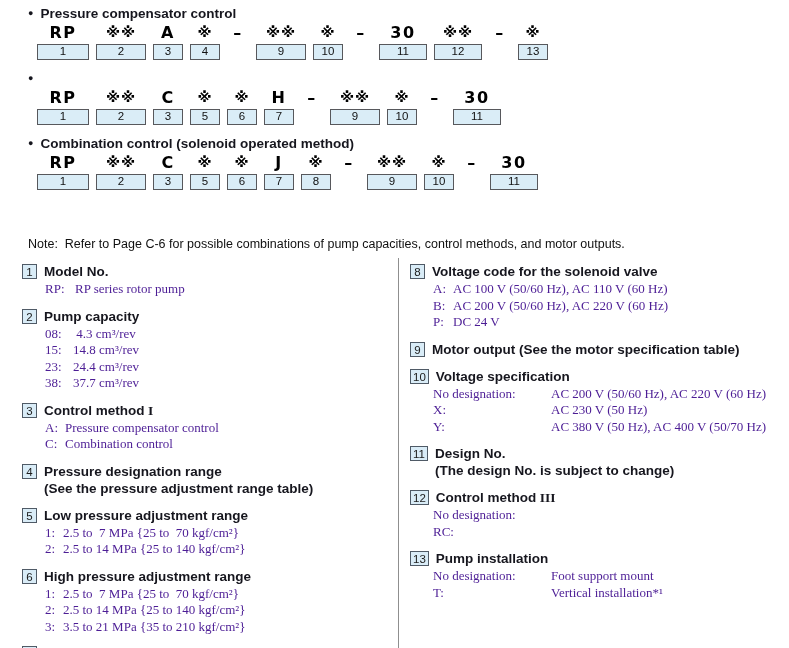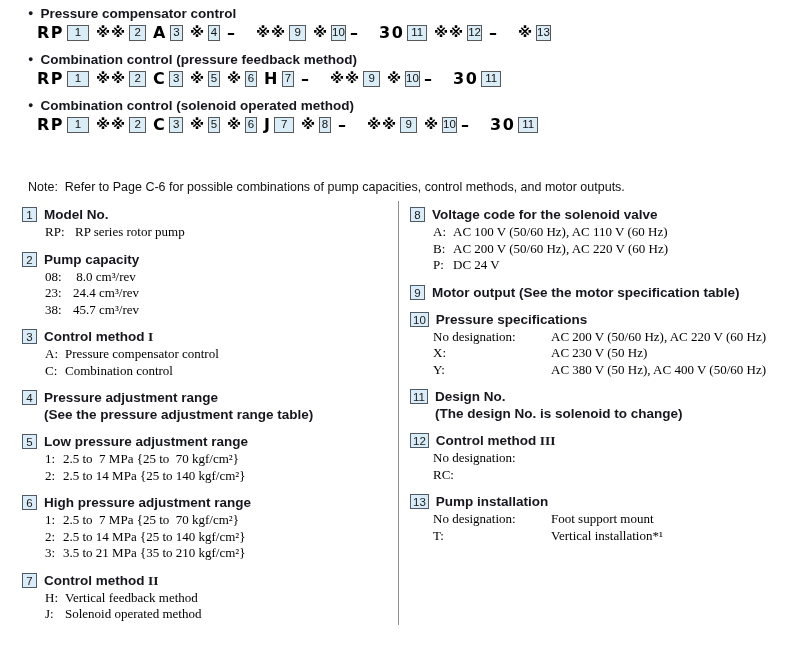--- a/index.html
+++ b/index.html
@@ -12,42 +12,42 @@
   body{
     width:789px;height:648px;background:#ffffff;overflow:hidden;
     font-family:"Liberation Sans",sans-serif;color:#000;
   }
   .top{padding:5px 0 0 28px;}
   .code-section{margin-bottom:2px;}
   .sec-title{display:flex;align-items:center;gap:7px;font-weight:bold;
     font-size:13.5px;color:var(--head);height:17px;}
   .bullet{font-size:9px;line-height:17px;}
   .code-row{display:flex;gap:7px;margin:2px 0 10px 9px;align-items:flex-start;}
-  .seg{display:flex;flex-direction:row;align-items:center;gap:3px;width:30px;}
+  .seg{display:flex;flex-direction:column;align-items:center;gap:3px;width:30px;}
   .seg .ch{font-family:"DejaVu Sans",sans-serif;font-weight:bold;font-size:16px;
     height:17px;line-height:17px;letter-spacing:1.5px;white-space:nowrap;}
   .seg.mark .ch{font-size:14.5px;letter-spacing:1px;}
   .seg .bx{width:100%;height:16px;line-height:13px;background:var(--boxfill);
     border:1.5px solid var(--boxborder);font-size:11.5px;text-align:center;color:#111;}
   .seg.dash{width:22px;}
   .seg.dash .bx{visibility:hidden;border:none;background:none;}
   .note{font-size:12.5px;margin:4px 0 7px 28px;white-space:pre-wrap;color:#101010;}
   .cols{display:flex;align-items:stretch;height:424px;}
   .col{padding-top:5px;}
   .col.left{width:399px;border-right:1px solid var(--divider);padding-left:22px;padding-right:6px;}
   .col.right{flex:1;padding-left:11px;}
   .item{margin-bottom:10px;}
   .item-head{display:flex;gap:7px;align-items:flex-start;}
   .marker{flex:none;min-width:15px;padding:0 2px;height:15px;line-height:14px;
     background:var(--markfill);border:1px solid var(--markborder);
     text-align:center;font-size:11.5px;color:#1b1b1b;margin-top:1px;}
   .item-title,.item-subtitle{font-weight:bold;font-size:13.5px;color:var(--head);line-height:17px;}
   .suffix{font-family:"Liberation Serif",serif;}
   .item-body{margin:1px 0 0 23px;font-family:"Liberation Serif",serif;
-    font-size:13px;line-height:16.5px;color:#000000;}
+    font-size:13px;line-height:16.5px;color:#4c1d95;}
   .line{display:flex;}
   .line .label{flex:none;white-space:pre;}
   .line .value{white-space:pre-wrap;}
 </style>
 </head>
 <body>
 
 <div class="top">
   <div id="code-sections">
       <div class="code-section">
@@ -102,21 +102,20 @@
           </div>
           <div class="seg mark" style="width: 30px;">
             <div class="ch">※</div>
             <div class="bx">13</div>
           </div>
         </div>
       </div>
       <div class="code-section">
         <div class="sec-title">
           <span class="bullet">●</span>
-          <span>Combination control (pressure feedback method)</span>
         </div>
         <div class="code-row">
           <div class="seg" style="width: 52px;">
             <div class="ch">RP</div>
             <div class="bx">1</div>
           </div>
           <div class="seg mark" style="width: 50px;">
             <div class="ch">※※</div>
             <div class="bx">2</div>
           </div>
@@ -237,29 +236,33 @@
       <div class="item">
         <div class="item-head">
           <span class="marker">2</span>
           <div>
             <div class="item-title"><span>Pump capacity</span></div>
           </div>
         </div>
         <div class="item-body">
           <div class="line">
             <span class="label" style="width: 28px;">08:</span>
-            <span class="value"> 8.0 cm³/rev</span>
+            <span class="value"> 4.3 cm³/rev</span>
+          </div>
+          <div class="line">
+            <span class="label" style="width: 28px;">15:</span>
+            <span class="value">14.8 cm³/rev</span>
           </div>
           <div class="line">
             <span class="label" style="width: 28px;">23:</span>
             <span class="value">24.4 cm³/rev</span>
           </div>
           <div class="line">
             <span class="label" style="width: 28px;">38:</span>
-            <span class="value">45.7 cm³/rev</span>
+            <span class="value">37.7 cm³/rev</span>
           </div>
         </div>
       </div>
       <div class="item">
         <div class="item-head">
           <span class="marker">3</span>
           <div>
             <div class="item-title"><span>Control method</span><span class="suffix"> I</span></div>
           </div>
         </div>
@@ -271,21 +274,21 @@
           <div class="line">
             <span class="label" style="width: 20px;">C:</span>
             <span class="value">Combination control</span>
           </div>
         </div>
       </div>
       <div class="item">
         <div class="item-head">
           <span class="marker">4</span>
           <div>
-            <div class="item-title"><span>Pressure adjustment range</span></div>
+            <div class="item-title"><span>Pressure designation range</span></div>
             <div class="item-subtitle">(See the pressure adjustment range table)</div>
           </div>
         </div>
       </div>
       <div class="item">
         <div class="item-head">
           <span class="marker">5</span>
           <div>
             <div class="item-title"><span>Low pressure adjustment range</span></div>
           </div>
@@ -370,44 +373,44 @@
           <span class="marker">9</span>
           <div>
             <div class="item-title"><span>Motor output (See the motor specification table)</span></div>
           </div>
         </div>
       </div>
       <div class="item">
         <div class="item-head">
           <span class="marker">10</span>
           <div>
-            <div class="item-title"><span>Pressure specifications</span></div>
+            <div class="item-title"><span>Voltage specification</span></div>
           </div>
         </div>
         <div class="item-body">
           <div class="line">
             <span class="label" style="width: 118px;">No designation:</span>
             <span class="value">AC 200 V (50/60 Hz), AC 220 V (60 Hz)</span>
           </div>
           <div class="line">
             <span class="label" style="width: 118px;">X:</span>
             <span class="value">AC 230 V (50 Hz)</span>
           </div>
           <div class="line">
             <span class="label" style="width: 118px;">Y:</span>
-            <span class="value">AC 380 V (50 Hz), AC 400 V (50/60 Hz)</span>
+            <span class="value">AC 380 V (50 Hz), AC 400 V (50/70 Hz)</span>
           </div>
         </div>
       </div>
       <div class="item">
         <div class="item-head">
           <span class="marker">11</span>
           <div>
             <div class="item-title"><span>Design No.</span></div>
-            <div class="item-subtitle">(The design No. is solenoid to change)</div>
+            <div class="item-subtitle">(The design No. is subject to change)</div>
           </div>
         </div>
       </div>
       <div class="item">
         <div class="item-head">
           <span class="marker">12</span>
           <div>
             <div class="item-title"><span>Control method</span><span class="suffix"> III</span></div>
           </div>
         </div>

